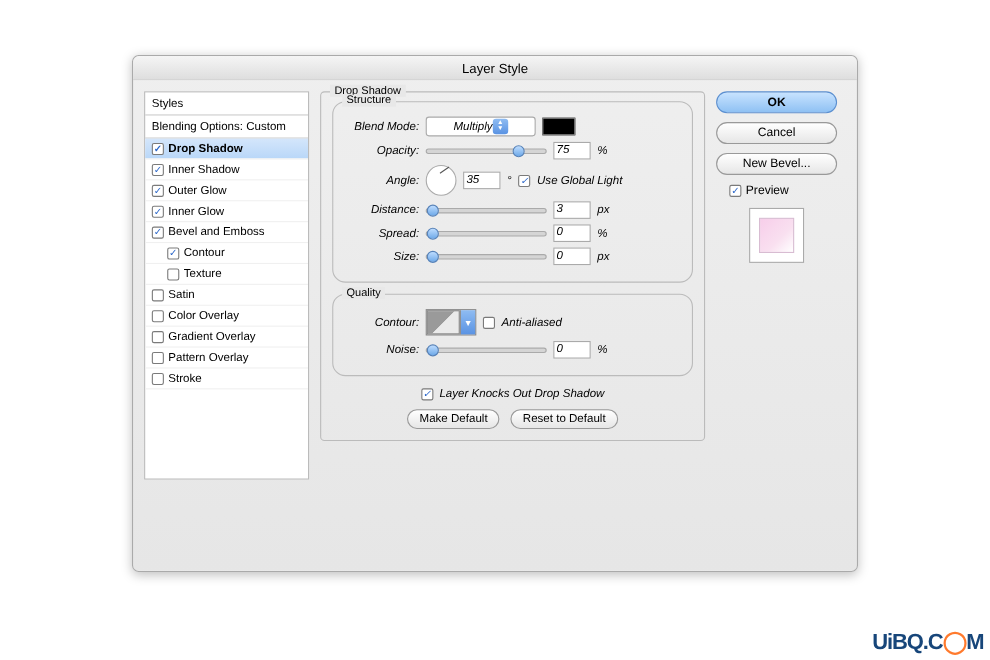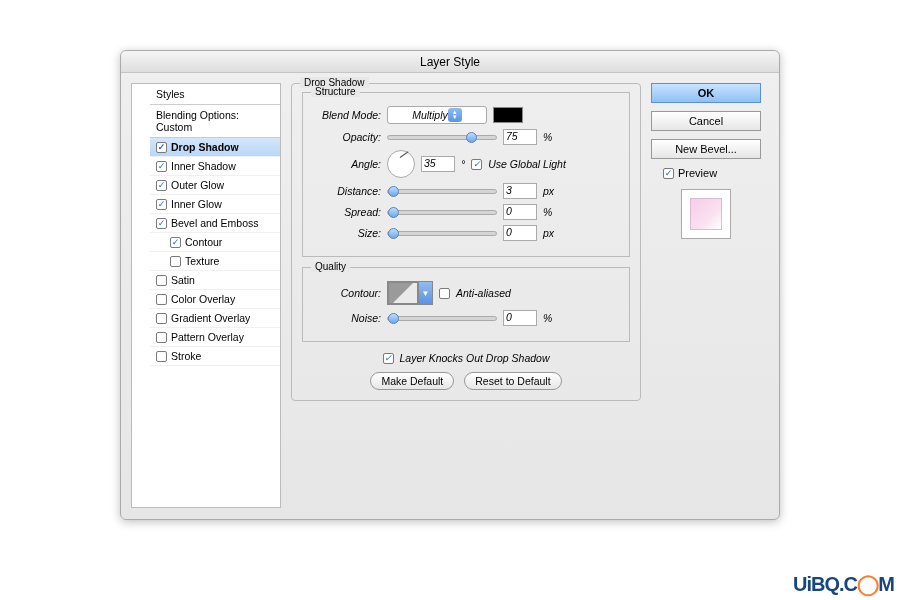--- a/index.html
+++ b/index.html
@@ -30,24 +30,23 @@
     text-align: center;
     font-size: 12px;
     border-bottom: 1px solid #c5c5c5;
     background: linear-gradient(#f5f5f5, #dedede);
     border-radius: 6px 6px 0 0;
   }
   .content { position: relative; height: calc(100% - 22px); }
   .sidebar {
     position: absolute;
     left: 10px; top: 10px;
-    width: 150px; height: 425px;
+    width: 150px; height: 353px;
     background: #fff;
     border: 1px solid #bbb;
-    padding-left: 18px;
   }
   .sidebar .hdr {
     padding: 4px 6px;
     border-bottom: 1px solid #ccc;
     font-size: 10.5px;
   }
   .sidebar .row {
     padding: 3px 6px;
     display: flex;
     align-items: center;
@@ -87,21 +86,21 @@
   }
   .legend {
     position: absolute;
     top: -7px; left: 8px;
     background: #e8e8e8;
     padding: 0 4px;
     font-size: 10px;
   }
   .inner-fs {
     border: 1px solid #bbb;
-    border-radius: 0;
+    border-radius: 12px;
     padding: 8px 10px 10px 10px;
     margin-bottom: 10px;
     position: relative;
   }
   .proprow {
     display: flex;
     align-items: center;
     margin: 5px 0;
     gap: 6px;
     font-size: 10.5px;
@@ -197,21 +196,21 @@
   .right {
     position: absolute;
     left: 530px; top: 10px;
     width: 115px;
   }
   .btn {
     display: block;
     width: 110px;
     height: 20px;
     border: 1px solid #999;
-    border-radius: 0;
+    border-radius: 10px;
     background: linear-gradient(#fff,#e6e6e6);
     text-align: center;
     line-height: 18px;
     font-size: 11px;
     margin-bottom: 8px;
     cursor: default;
   }
   .btn.primary {
     background: linear-gradient(#c8e3ff,#8fc1f3);
     border-color: #5b8fd0;

